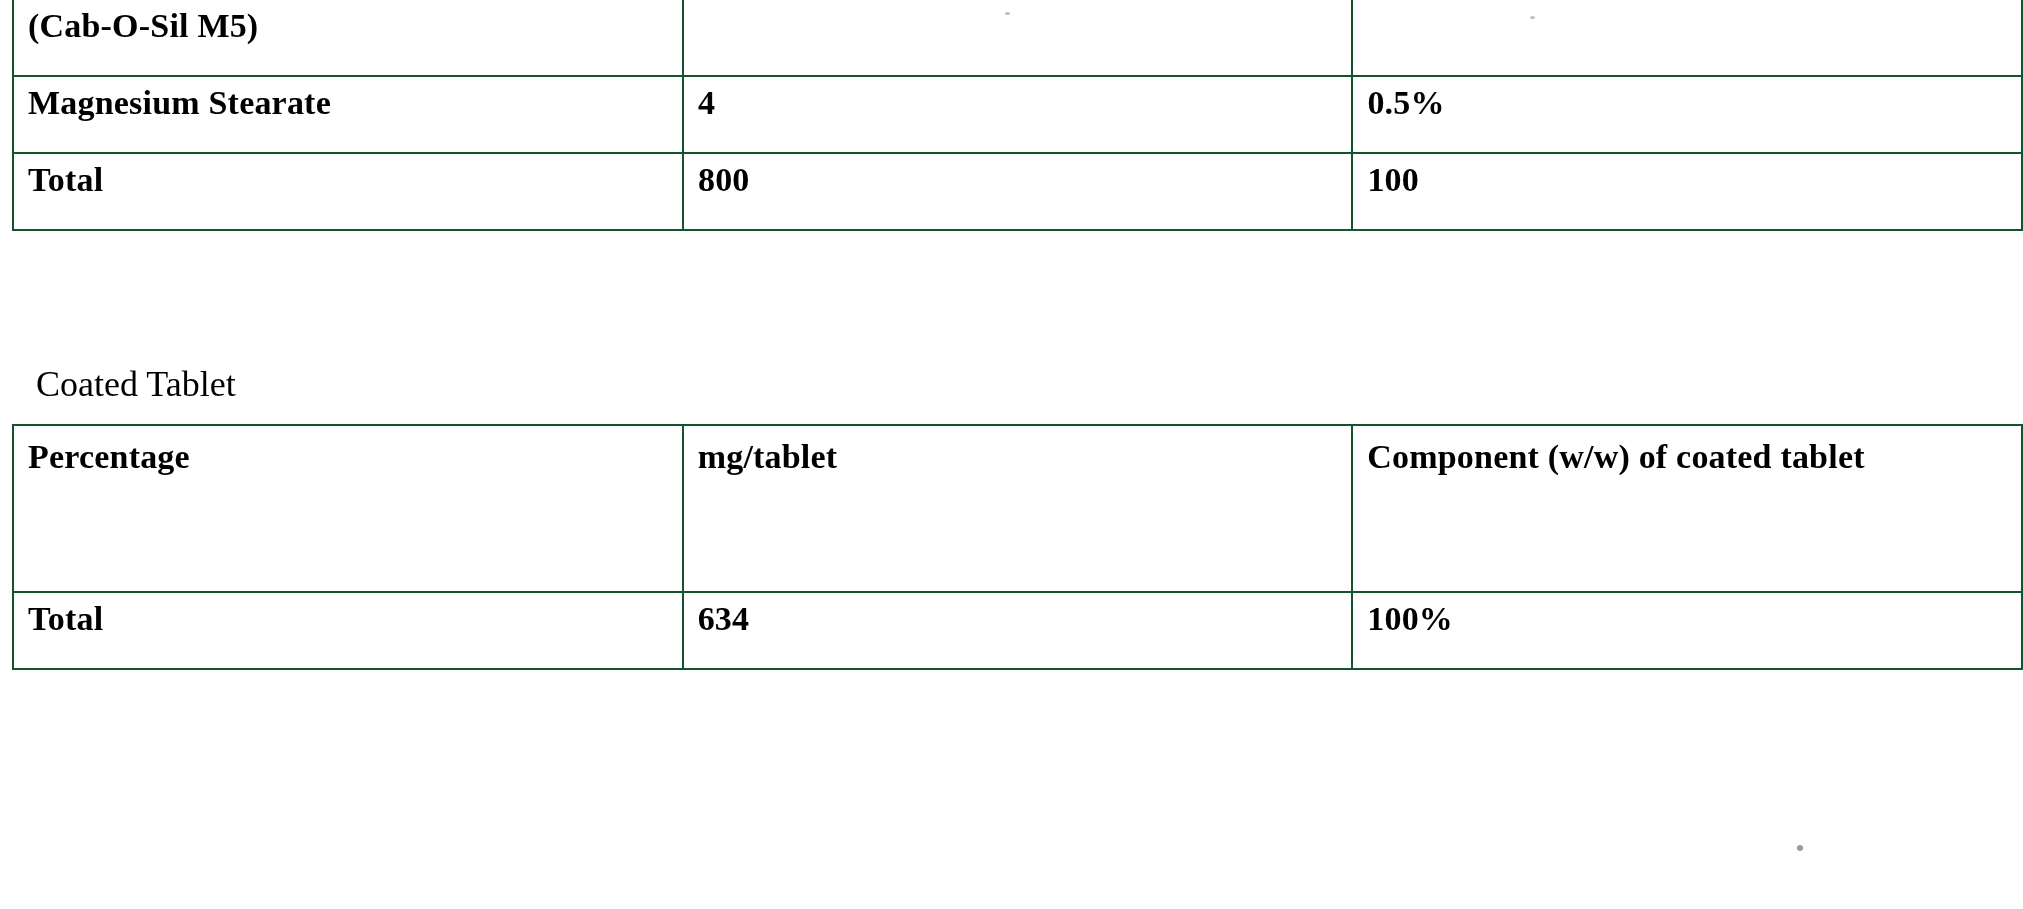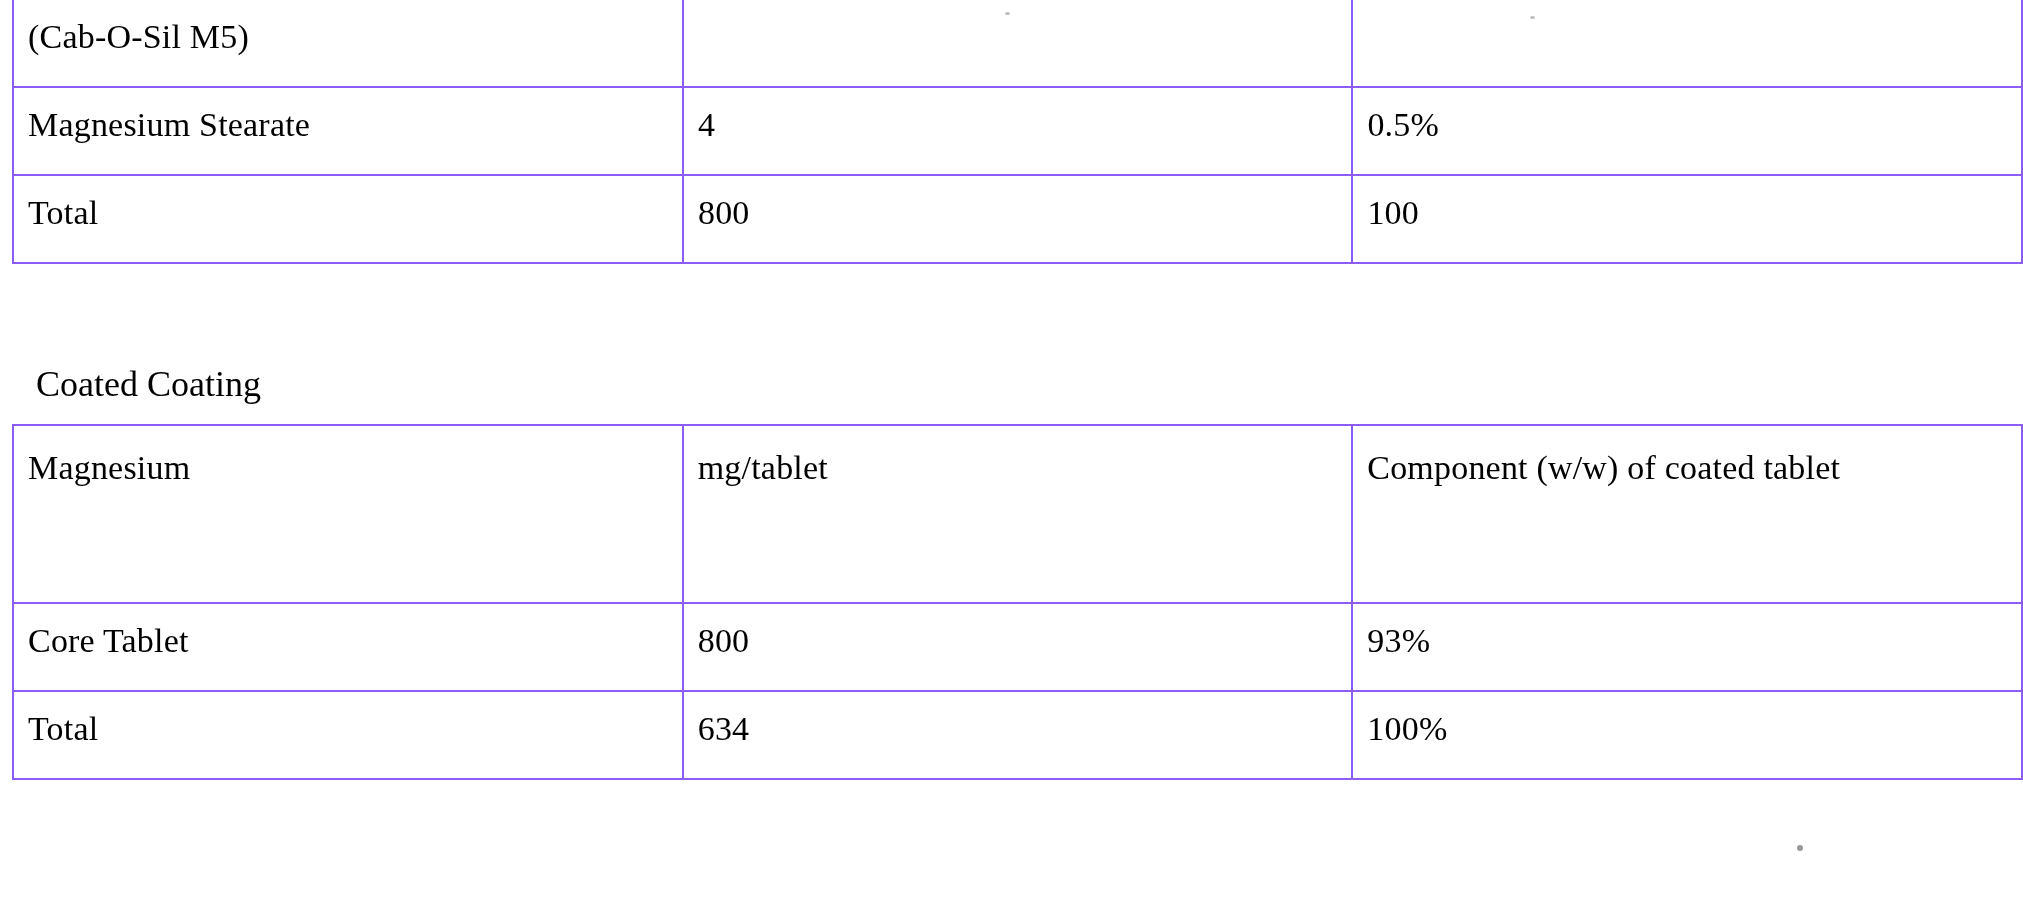--- a/index.html
+++ b/index.html
@@ -22,24 +22,24 @@
   }
 
   
   .doc-table {
     border-collapse: collapse;
     table-layout: fixed;
     font-size: 34px;
     line-height: 1.25;
   }
   .doc-table td {
-    border: 2px solid #8b5cf6;
+    border: 2px solid #14532d;
     vertical-align: top;
-    padding: 16px 10px 10px 14px;
-    font-weight: 400;
+    padding: 5px 10px 10px 14px;
+    font-weight: 700;
     letter-spacing: 0.2px;
   }
   .col-a { width: 672px; }
   .col-b { width: 672px; }
   .col-c { width: 672px; }
 
   
   .table-top {
     position: absolute;
     left: 12px;
@@ -107,38 +107,33 @@
         <td>0.5%</td>
       </tr>
       <tr>
         <td>Total</td>
         <td>800</td>
         <td>100</td>
       </tr>
     </tbody>
   </table>
 
-  <div class="caption">Coated Coating</div>
+  <div class="caption">Coated Tablet</div>
 
   <table class="doc-table table-bottom">
     <colgroup>
       <col class="col-a">
         <col class="col-b">
         <col class="col-c">
     </colgroup>
     <tbody>
       <tr>
-        <td class="hdr-cell">Magnesium</td>
+        <td class="hdr-cell">Percentage</td>
         <td class="hdr-cell">mg/tablet</td>
         <td class="hdr-cell">Component (w/w) of coated tablet</td>
-      </tr>
-      <tr>
-        <td>Core Tablet</td>
-        <td>800</td>
-        <td>93%</td>
       </tr>
       <tr>
         <td>Total</td>
         <td>634</td>
         <td>100%</td>
       </tr>
     </tbody>
   </table>
 
   <div class="speck speck-1"></div>

